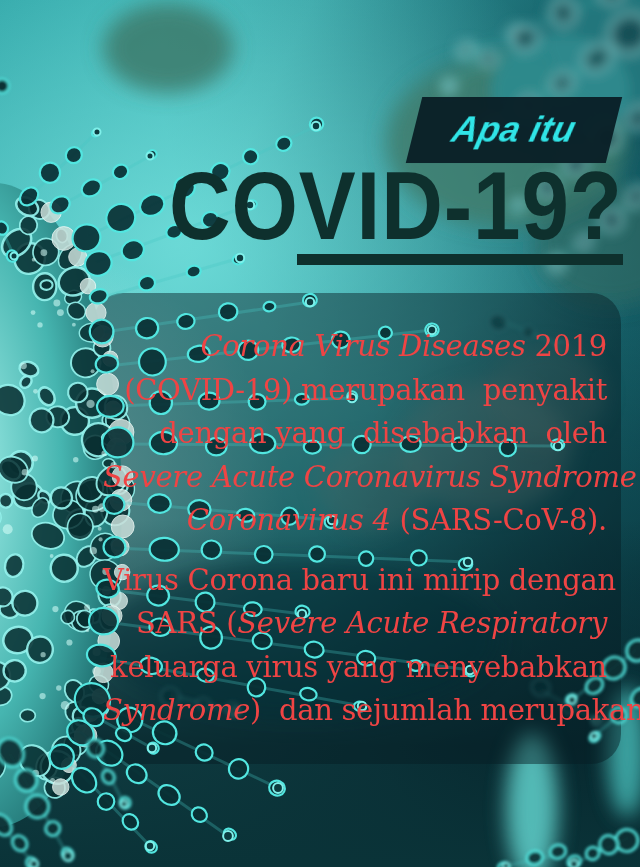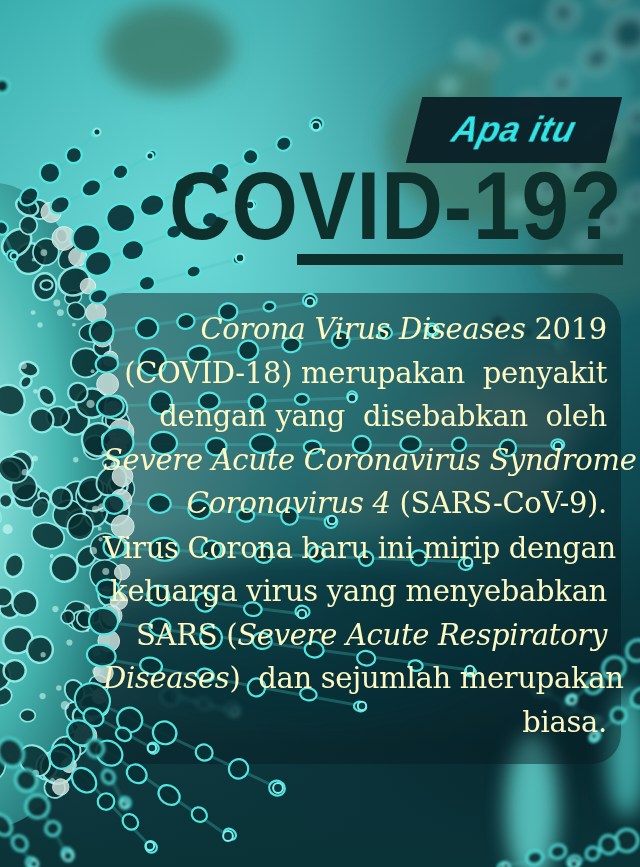--- a/index.html
+++ b/index.html
@@ -19,25 +19,25 @@
       linear-gradient(115deg, #2fa4a6 0%, #45bcbc 30%, #2e9a9e 55%, #17646d 82%, #115560 100%);
   }
   svg{position:absolute;left:0;top:0;}
   
   .panel-bg{
     position:absolute;left:93px;top:293px;width:528px;height:471px;
     border-radius:30px;background:rgba(7,29,35,.46);
   }
   .panel-text{
     position:absolute;left:93px;top:293px;width:528px;
-    padding:15px 14px 0 10px;box-sizing:border-box;
+    padding:32px 14px 0 10px;box-sizing:border-box;
     font-family:"DejaVu Serif",serif;font-size:29px;line-height:43.5px;
-    letter-spacing:-0.3px;color:#fef9c3;text-align:right;
-  }
-  .panel-text .para + .para{margin-top:1px;text-align:right;}
+    letter-spacing:-0.3px;color:#ef4444;text-align:right;
+  }
+  .panel-text .para + .para{margin-top:16px;text-align:right;}
   .panel-text .line{white-space:pre;}
   .panel-text .it{font-style:italic;}
   
   .badge{
     position:absolute;left:414px;top:97px;width:200px;height:66px;
     background:rgba(8,30,37,.95);transform:skewX(-14deg);
     display:flex;align-items:center;justify-content:center;
   }
   .badge span{
     font-style:italic;font-weight:700;font-size:35px;letter-spacing:.5px;
@@ -510,31 +510,30 @@
         <ellipse cx="534.8110557959881" cy="857.7318184589967" rx="8.101911529395728" ry="6.7708217389666" transform="rotate(167.47119371407172 534.8110557959881 857.7318184589967)" fill="rgba(9,48,52,.92)" stroke="#52e6e0" stroke-width="2.2" opacity="1"></ellipse>
         <ellipse cx="503.7002802887" cy="867.2273827602621" rx="5.856305359769612" ry="4.858498450138639" transform="rotate(167.47119371407172 503.7002802887 867.2273827602621)" fill="rgba(9,48,52,.92)" stroke="#52e6e0" stroke-width="2.2" opacity="1"></ellipse>
         <circle cx="506" cy="866" r="3.5" fill="#0d3c40" stroke="#7ff0ea" stroke-width="2" opacity="1"></circle>
         <circle cx="2" cy="86" r="7" fill="#0a3236" stroke="#52e6e0" stroke-width="2"></circle>
       </g>
     </svg>
 
   <div class="panel-text">
       <div class="para">
         <div class="line"><span class="it">Corona Virus Diseases</span><span> 2019</span></div>
-        <div class="line"><span>(COVID-18) merupakan  penyakit</span></div>
+        <div class="line"><span>(COVID-19) merupakan  penyakit</span></div>
         <div class="line"><span>dengan yang  disebabkan  oleh</span></div>
         <div class="line"><span class="it">Severe Acute Coronavirus Syndrome</span></div>
-        <div class="line"><span class="it">Coronavirus 4</span><span> (SARS-CoV-9).</span></div>
+        <div class="line"><span class="it">Coronavirus 4</span><span> (SARS-CoV-8).</span></div>
       </div>
       <div class="para">
         <div class="line"><span>Virus Corona baru ini mirip dengan</span></div>
+        <div class="line"><span>SARS (</span><span class="it">Severe Acute Respiratory</span></div>
         <div class="line"><span>keluarga virus yang menyebabkan</span></div>
-        <div class="line"><span>SARS (</span><span class="it">Severe Acute Respiratory</span></div>
-        <div class="line"><span class="it">Diseases</span><span>)  dan sejumlah merupakan</span></div>
-        <div class="line"><span>biasa.</span></div>
+        <div class="line"><span class="it">Syndrome</span><span>)  dan sejumlah merupakan</span></div>
       </div>
     </div>
 
   <div class="badge">
     <span>Apa itu</span>
   </div>
 
   <h1 class="title">
     <span class="inner">COVID-19?</span>
   </h1>

